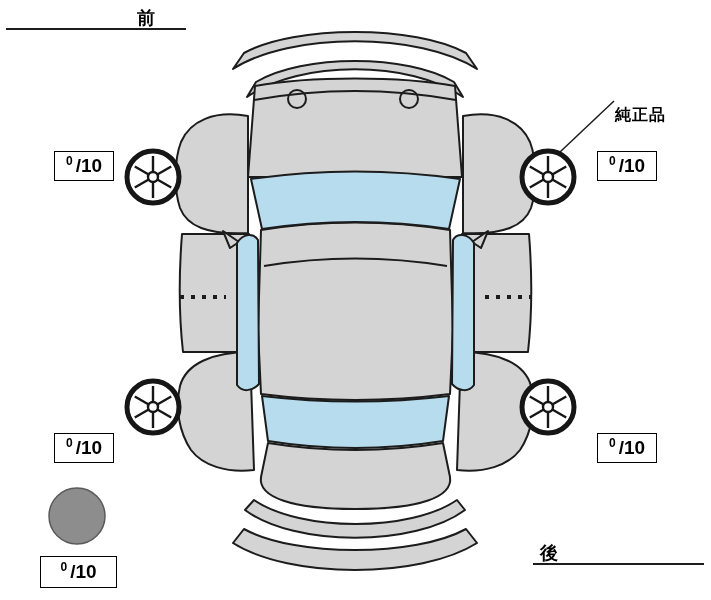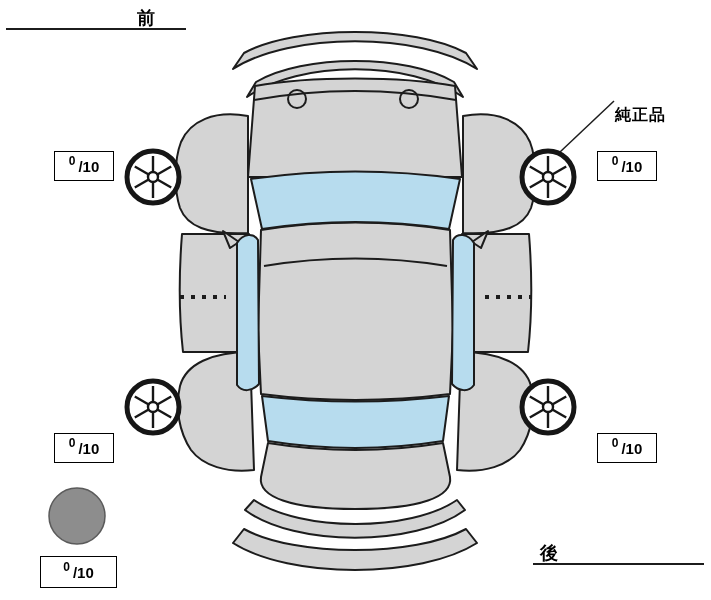--- a/index.html
+++ b/index.html
@@ -31,21 +31,21 @@
   .score-box {
     position: absolute;
     width: 60px; height: 30px;
     background: #ffffff;
     border: 1.5px solid #000;
     display: flex; align-items: center; justify-content: center;
     gap: 3px;
     box-sizing: border-box;
   }
   .score-num { font-size: 12px; font-weight: bold; transform: translateY(-5px); }
-  .score-den { font-size: 15px; font-weight: bold; }
+  .score-den { font-size: 19px; font-weight: bold; }
   .box-fl    { left: 54px;  top: 151px; }
   .box-fr    { left: 597px; top: 151px; }
   .box-rl    { left: 54px;  top: 433px; }
   .box-rr    { left: 597px; top: 433px; }
   .box-spare { left: 40px;  top: 556px; width: 77px; height: 32px; }
 </style>
 </head>
 <body>
 
 <div class="canvas">

